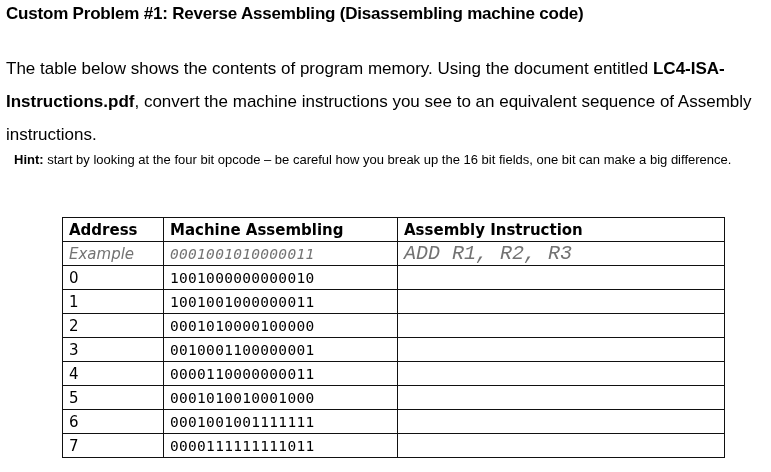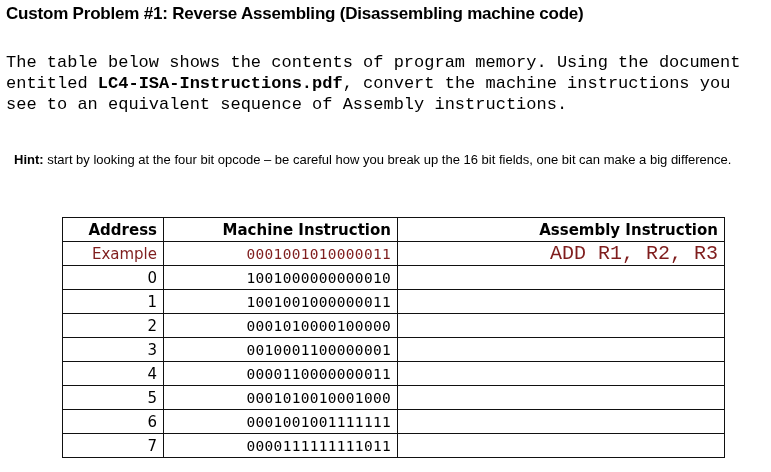--- a/index.html
+++ b/index.html
@@ -1,46 +1,46 @@
 <!DOCTYPE html>
 <html><head>
   <meta charset="utf-8">
   <style>
     html, body { margin: 0; padding: 0; background: #ffffff; }
     body { width: 771px; height: 472px; overflow: hidden; position: relative; font-family: "Liberation Sans", sans-serif; color: #000; }
     .title { position: absolute; left: 6px; top: 4px; font-size: 17px; font-weight: bold; letter-spacing: -0.2px; white-space: nowrap; }
-    .para { position: absolute; left: 6px; top: 52px; width: 765px; font-size: 17px; line-height: 21px; font-family: Liberation Mono, monospace; }
+    .para { position: absolute; left: 6px; top: 52px; width: 765px; font-size: 17px; line-height: 33px; }
     .para .bold { font-weight: bold; }
     .hint { position: absolute; left: 14px; top: 148px; width: 765px; font-size: 13px; line-height: 23px; }
     .hint .bold { font-weight: bold; }
     table { position: absolute; left: 62px; top: 217px; border-collapse: collapse; }
-    td, th { border: 1.5px solid #111; height: 23px; padding: 0 6px; text-align: right; font-weight: normal; white-space: nowrap; }
+    td, th { border: 1.5px solid #111; height: 23px; padding: 0 6px; text-align: left; font-weight: normal; white-space: nowrap; }
     th { font-family: "DejaVu Sans", sans-serif; font-weight: bold; font-size: 15px; }
     td.addr { font-family: "DejaVu Sans", sans-serif; font-size: 15px; }
     td.code { font-family: "DejaVu Sans Mono", monospace; font-size: 14.5px; letter-spacing: 0.3px; margin-top: 44px; }
     .col1 { width: 88px; }
     .col2 { width: 221px; }
     .col3 { width: 314px; margin-left: 40px; }
-    tr.example td { color: #7f1d1d; }
+    tr.example td { color: #737373; font-style: italic; }
     tr.example td.asm { font-family: "Liberation Mono", monospace; font-size: 20px; }
   </style>
 </head>
 <body>
 
 <div class="title">Custom Problem #1: Reverse Assembling (Disassembling machine code)</div>
 
 <div class="para"><span>The table below shows the contents of program memory.  Using the document entitled </span><span class="bold">LC4-ISA-Instructions.pdf</span><span>, convert the machine instructions you see to an equivalent sequence of Assembly instructions.</span></div>
 
 <div class="hint"><span class="bold">Hint:</span><span> start by looking at the four bit opcode – be careful how you break up the 16 bit fields, one bit can make a big difference.</span></div>
 
 <table>
   <thead>
     <tr>
       <th class="col1">Address</th>
-      <th class="col2">Machine Instruction</th>
+      <th class="col2">Machine Assembling</th>
       <th class="col3">Assembly Instruction</th>
     </tr>
   </thead>
   <tbody>
     <tr class="example">
       <td class="addr">Example</td>
       <td class="code">0001001010000011</td>
       <td class="asm">ADD R1, R2, R3</td>
     </tr>
     <tr>

